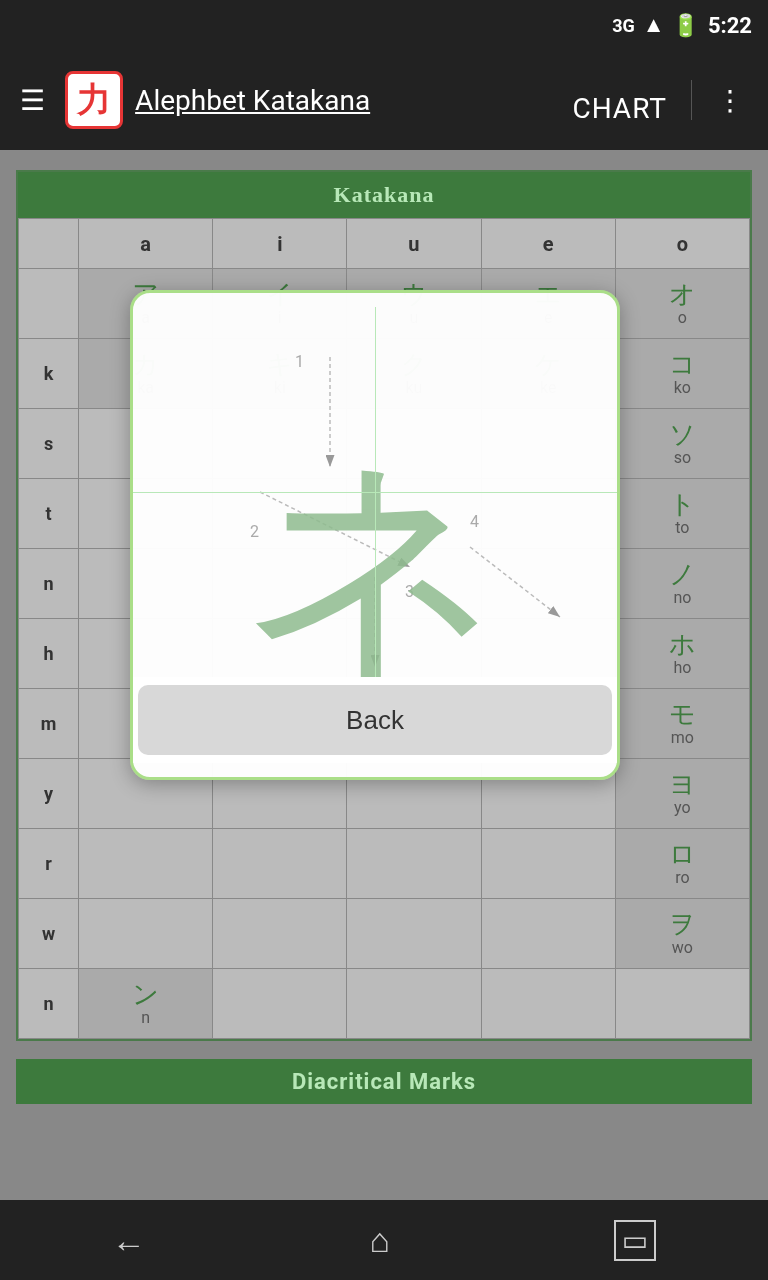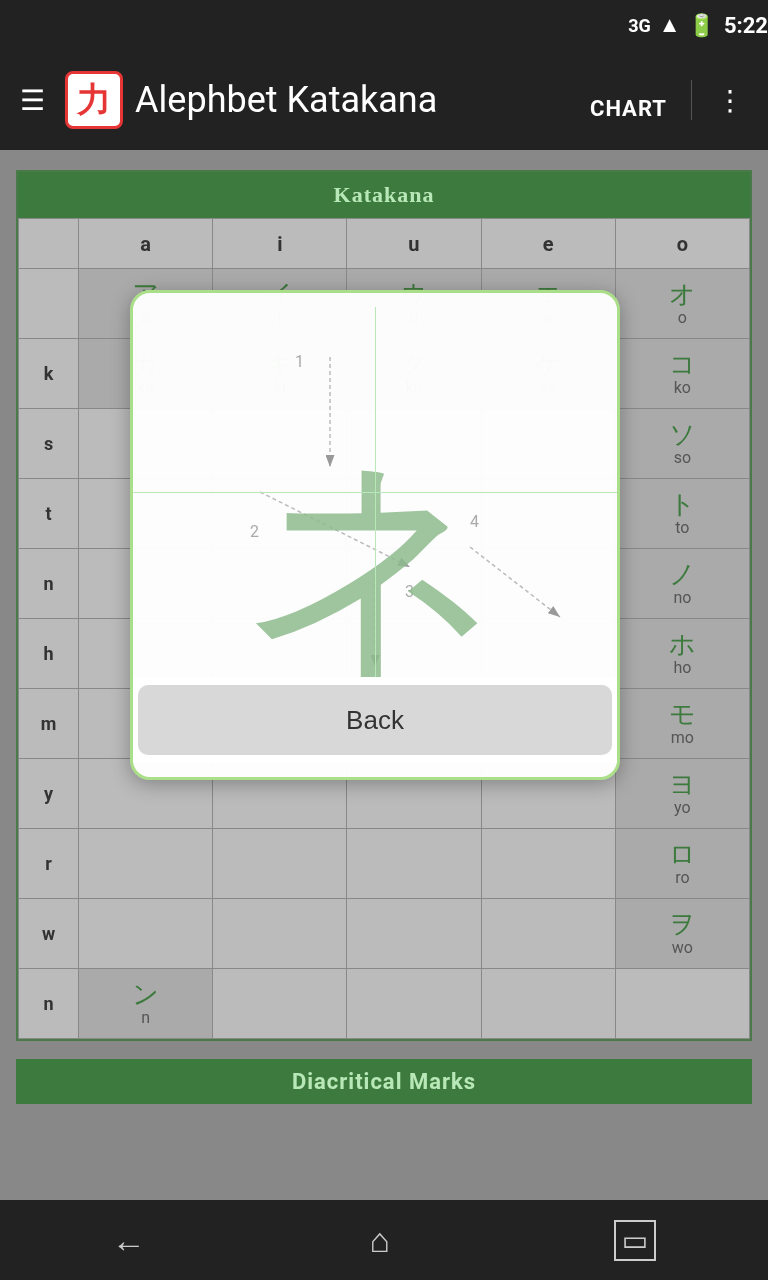--- a/index.html
+++ b/index.html
@@ -13,21 +13,21 @@
     }
 
     
     #status-bar {
       width: 768px;
       height: 50px;
       background: #222;
       display: flex;
       align-items: center;
       justify-content: flex-end;
-      padding: 0 0;
+      padding: 0 16px;
       color: white;
       font-size: 22px;
       font-weight: bold;
       gap: 8px;
     }
     .signal-icon { font-size: 18px; }
 
     
     #app-bar {
       width: 768px;
@@ -52,28 +52,29 @@
       background: white;
       display: flex;
       align-items: center;
       justify-content: center;
       font-size: 34px;
       color: #e63535;
       font-weight: bold;
     }
     #app-title {
       color: white;
-      font-size: 36px;
+      font-size: 28px;
       font-weight: 400;
       flex: 1;
+      text-decoration: underline;
     }
     #chart-button {
       color: white;
-      font-size: 22px;
-      font-weight: bold;
+      font-size: 28px;
+      font-weight: normal;
       cursor: pointer;
       padding: 8px 12px;
       letter-spacing: 1px;
       margin-top: 16px;
     }
     #divider-vertical {
       width: 1px;
       height: 40px;
       background: #555;
     }

